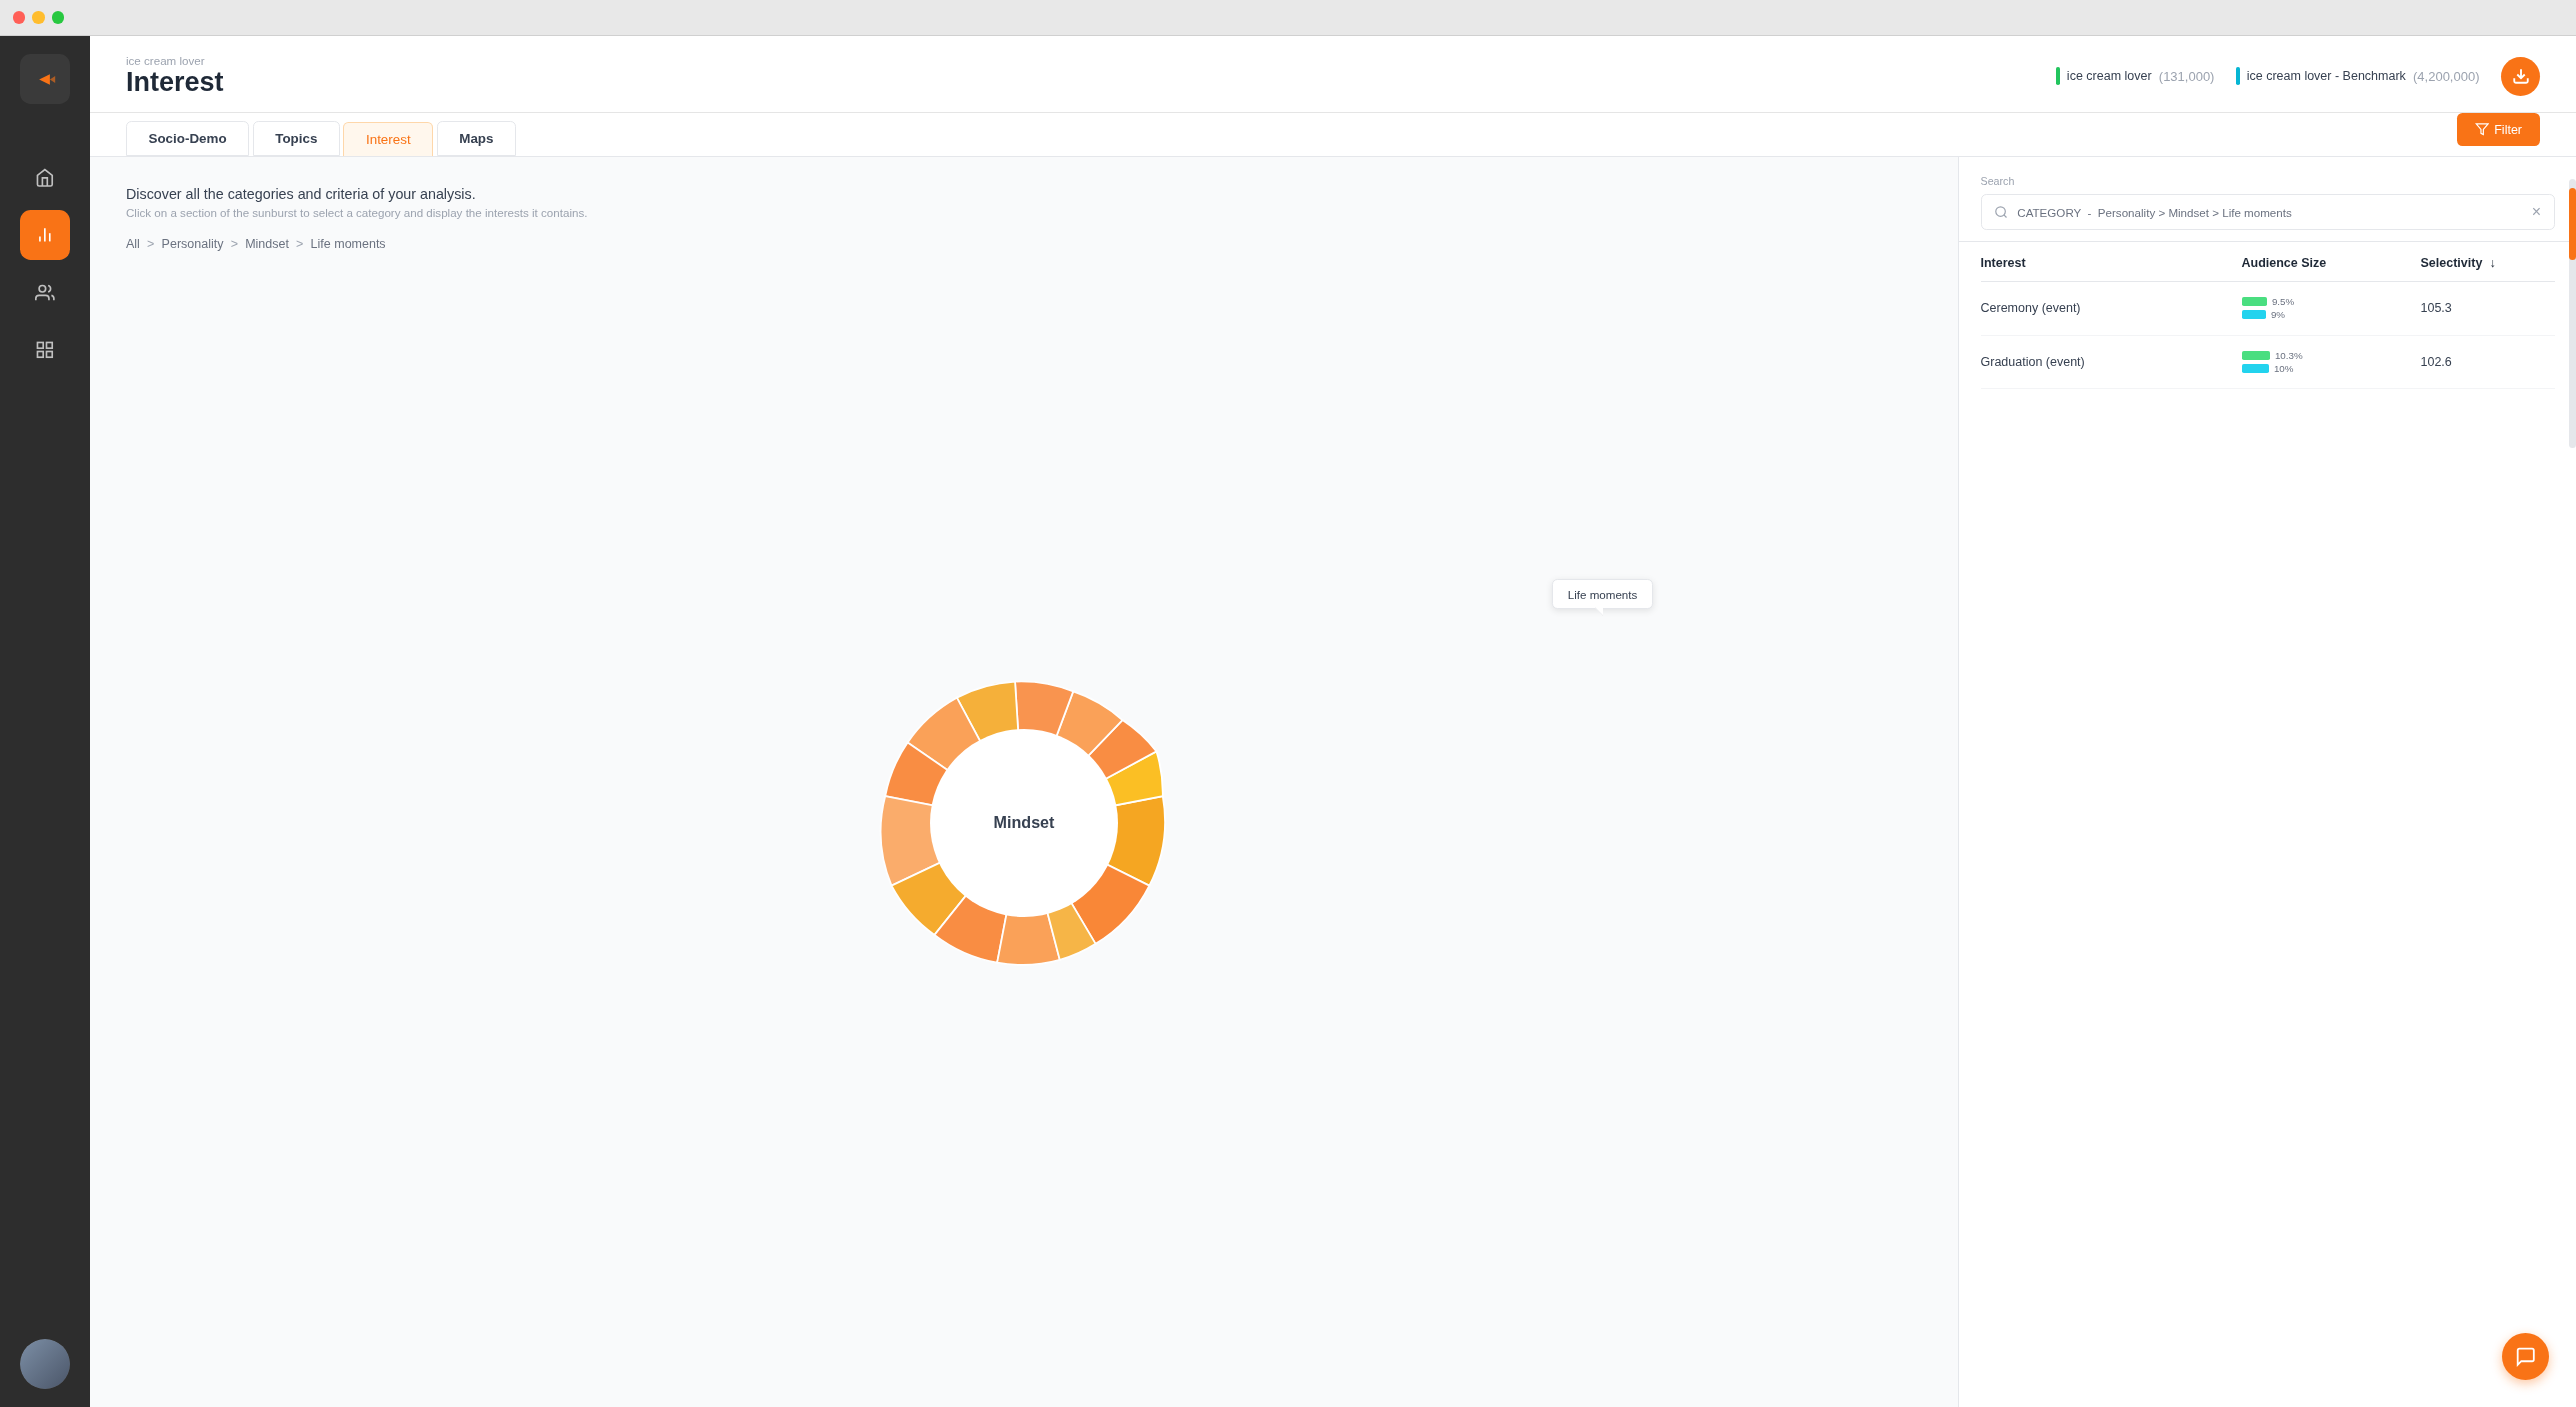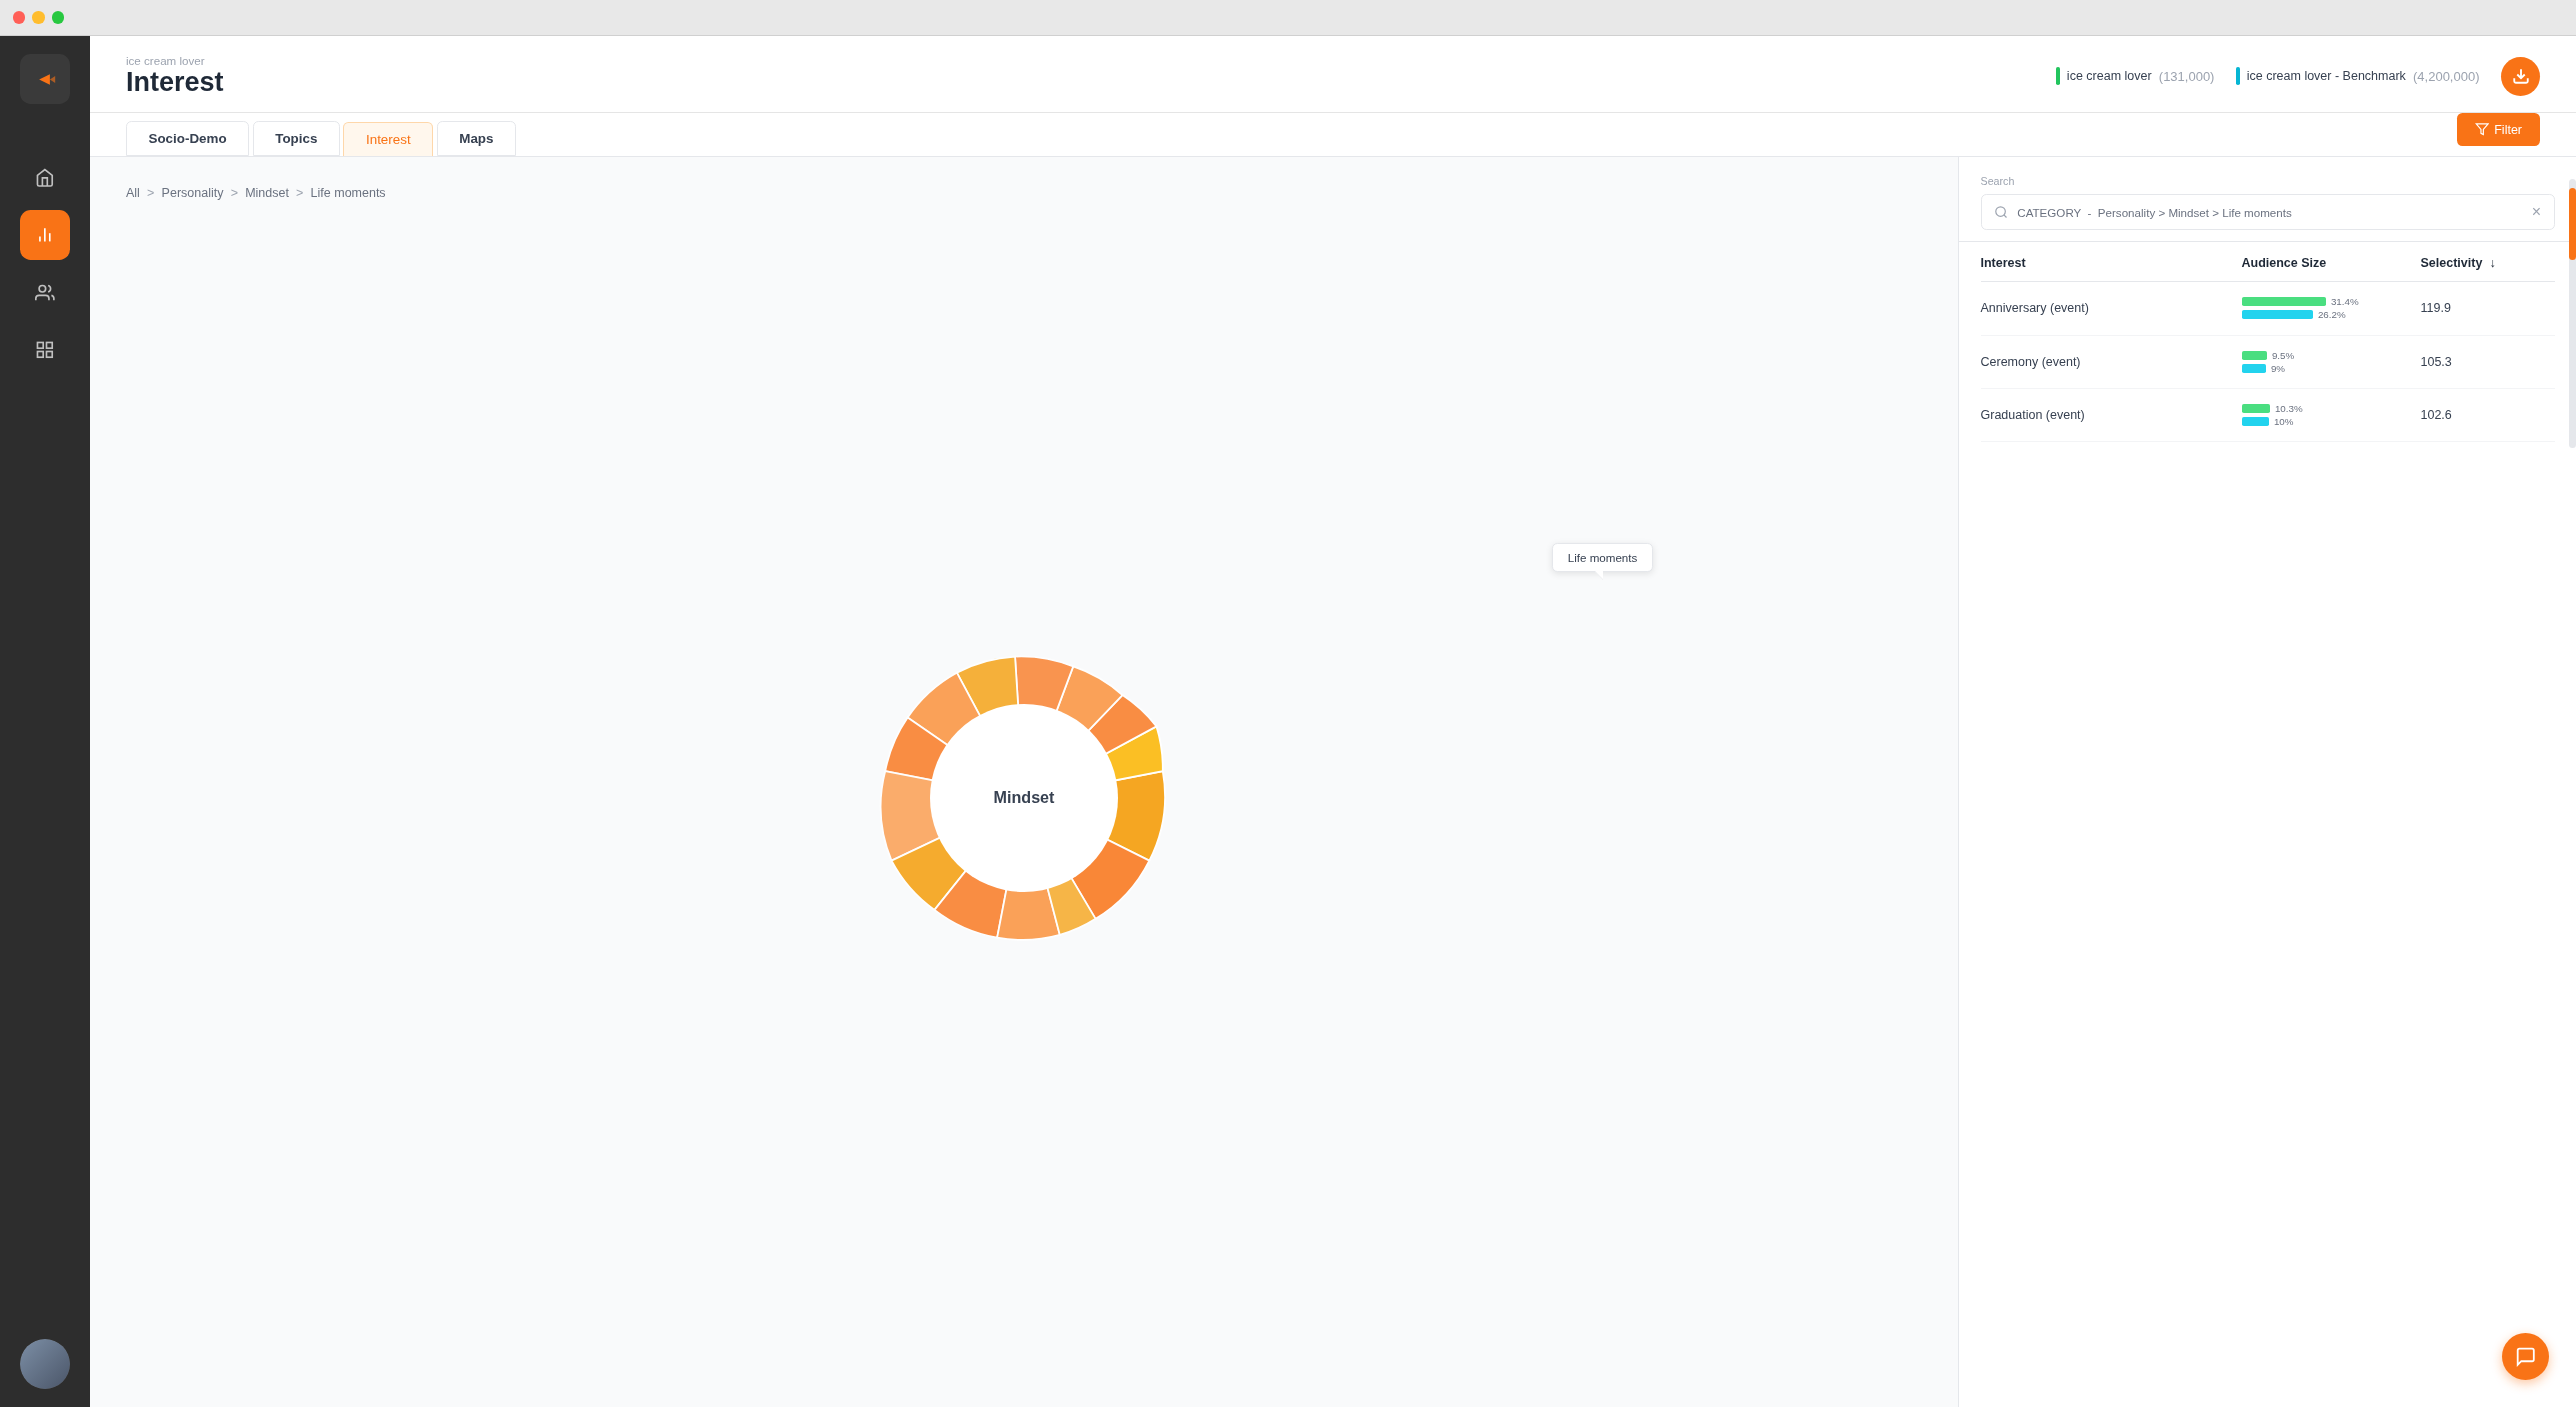--- a/index.html
+++ b/index.html
@@ -190,20 +190,24 @@
       <svg width="14.3" height="14.3" viewBox="0 0 24 24" fill="none" stroke="white" stroke-width="2">
         <polygon points="22 3 2 3 10 12.46 10 19 14 21 14 12.46 22 3"></polygon>
       </svg>
       <span>Filter</span>
     </button>
   </div>
 
   <div class="content">
 
     <div class="left-panel">
+      <div class="description">
+        <h2>Discover all the categories and criteria of your analysis.</h2>
+        <p>Click on a section of the sunburst to select a category and display the interests it contains.</p>
+      </div>
       <div class="breadcrumb-path">
         <span>All</span>
         <span class="breadcrumb-sep">&gt;</span>
         <span>Personality</span>
         <span class="breadcrumb-sep">&gt;</span>
         <span>Mindset</span>
         <span class="breadcrumb-sep">&gt;</span>
         <span>Life moments</span>
       </div>
 
@@ -268,36 +272,20 @@
           <div class="table-header-cell">Interest</div>
           <div class="table-header-cell">
             Audience Size
           </div>
           <div class="table-header-cell">
             Selectivity
             <span class="sort-icon">↓</span>
           </div>
         </div>
 
-        <div class="table-row">
-          <div class="table-cell">Anniversary (event)</div>
-          <div class="table-cell">
-            <div class="bar-group">
-              <div class="bar-row">
-                <div class="bar-track" style="width: 84px; background: #4ade80;"></div>
-                <span class="bar-label">31.4%</span>
-              </div>
-              <div class="bar-row">
-                <div class="bar-track" style="width: 71px; background: #22d3ee;"></div>
-                <span class="bar-label">26.2%</span>
-              </div>
-            </div>
-          </div>
-          <div class="table-cell">119.9</div>
-        </div>
 
         <div class="table-row">
           <div class="table-cell">Ceremony (event)</div>
           <div class="table-cell">
             <div class="bar-group">
               <div class="bar-row">
                 <div class="bar-track" style="width: 25px; background: #4ade80;"></div>
                 <span class="bar-label">9.5%</span>
               </div>
               <div class="bar-row">

